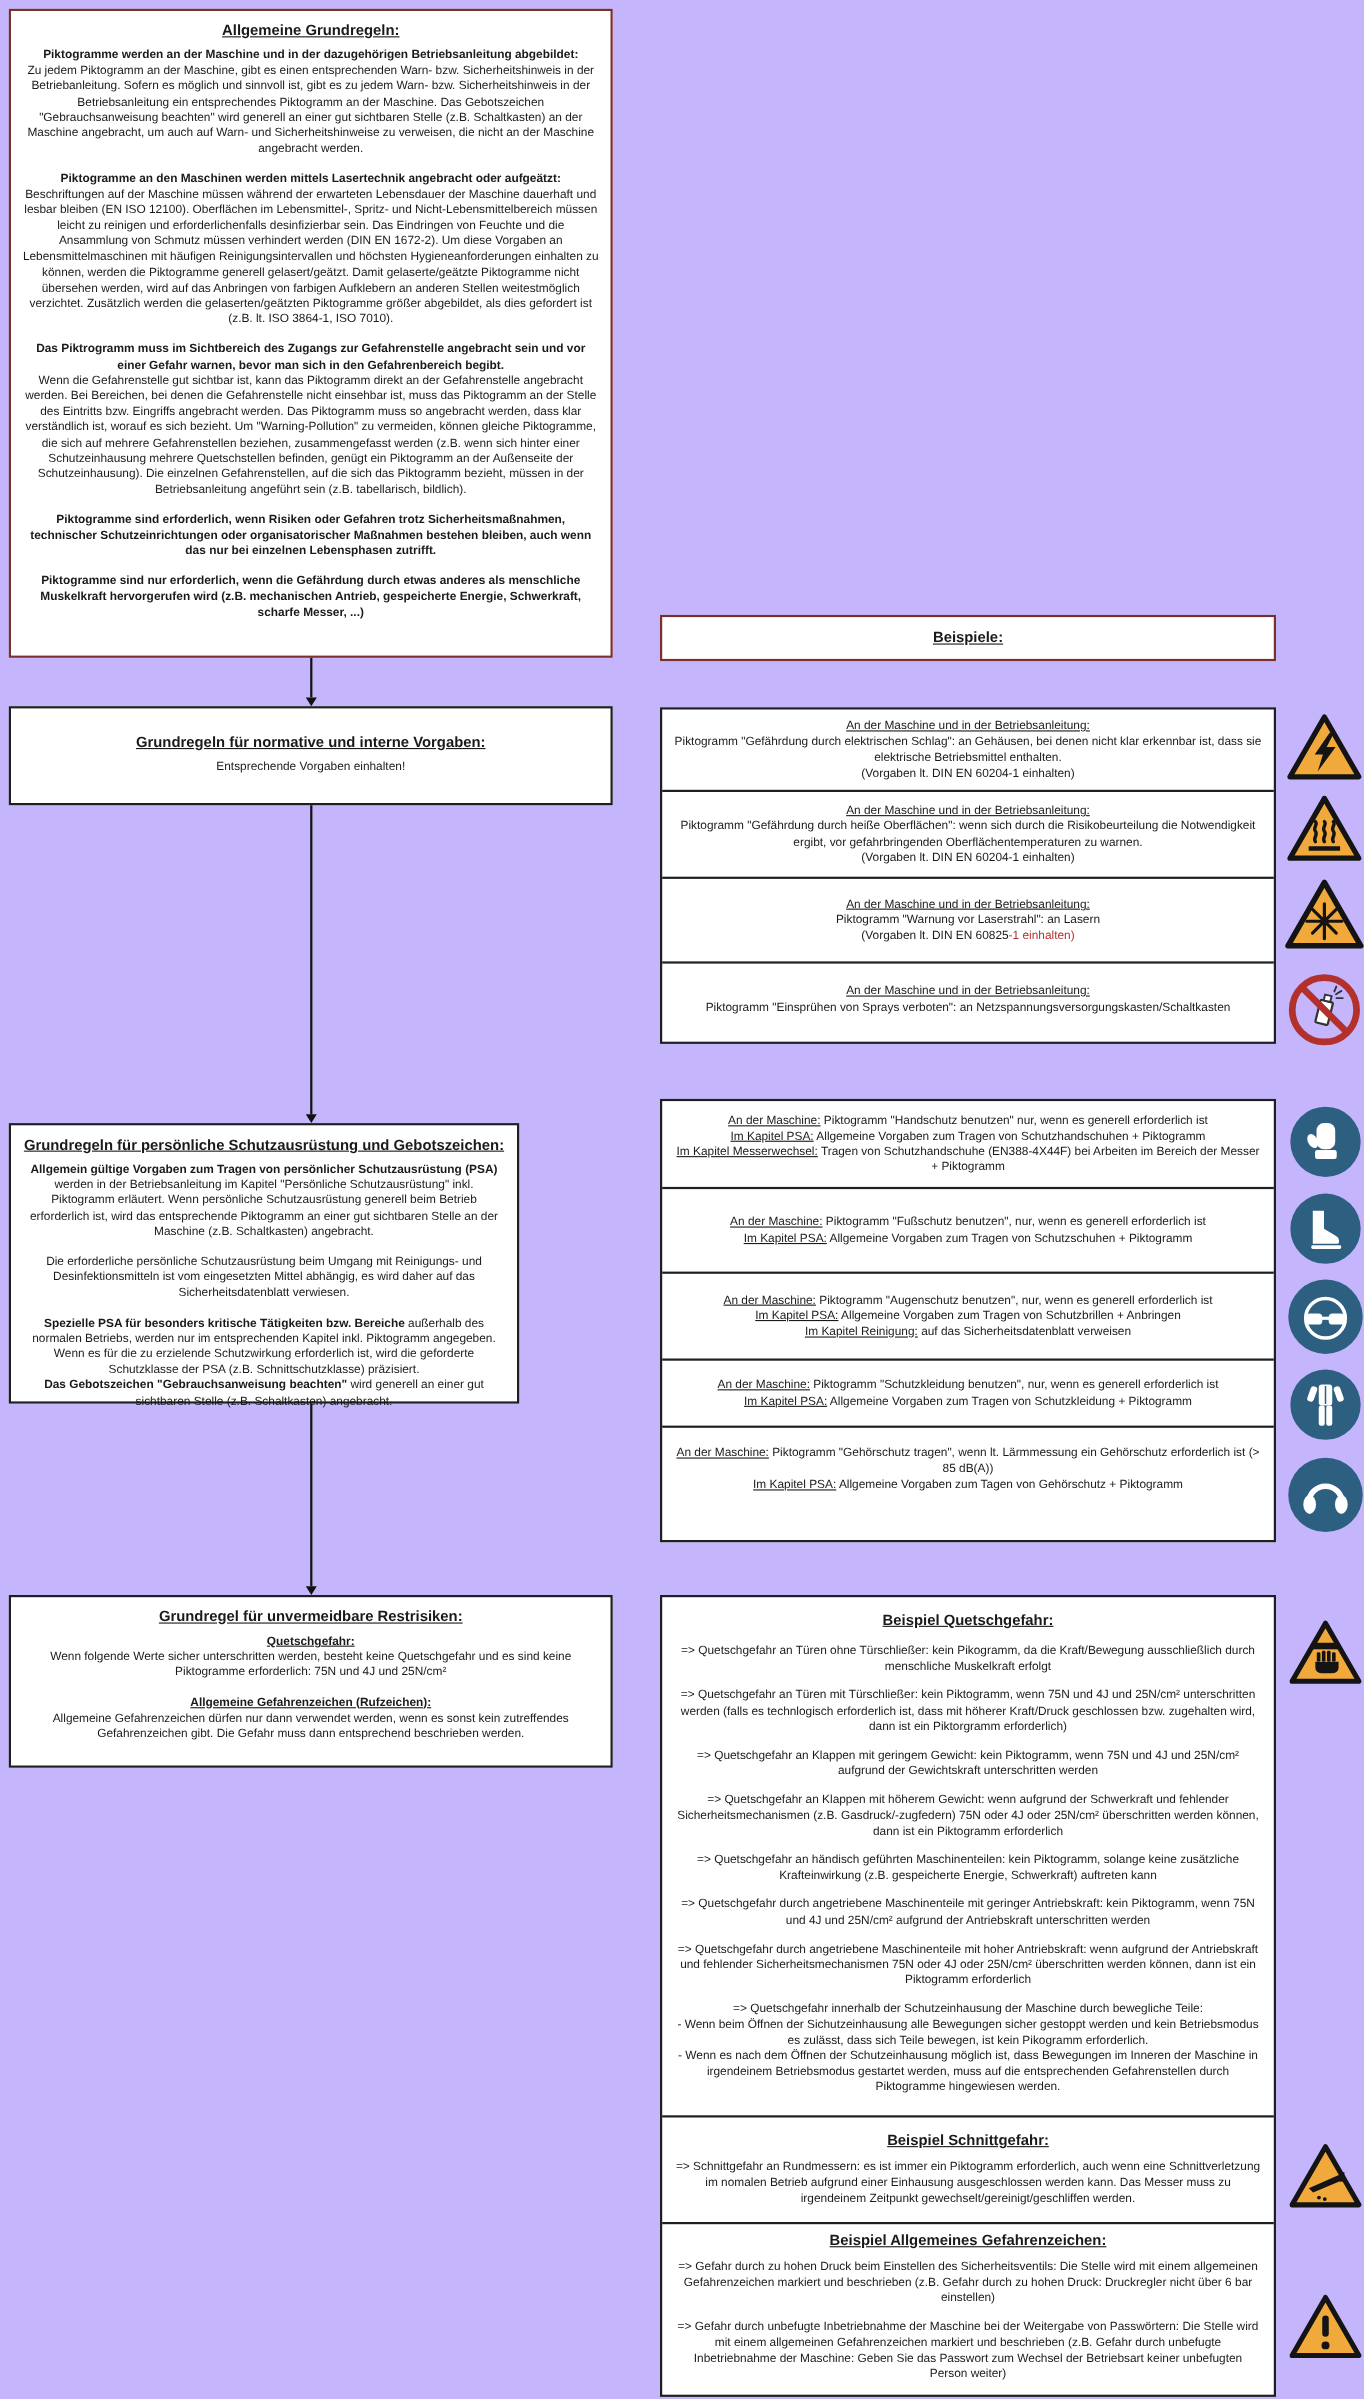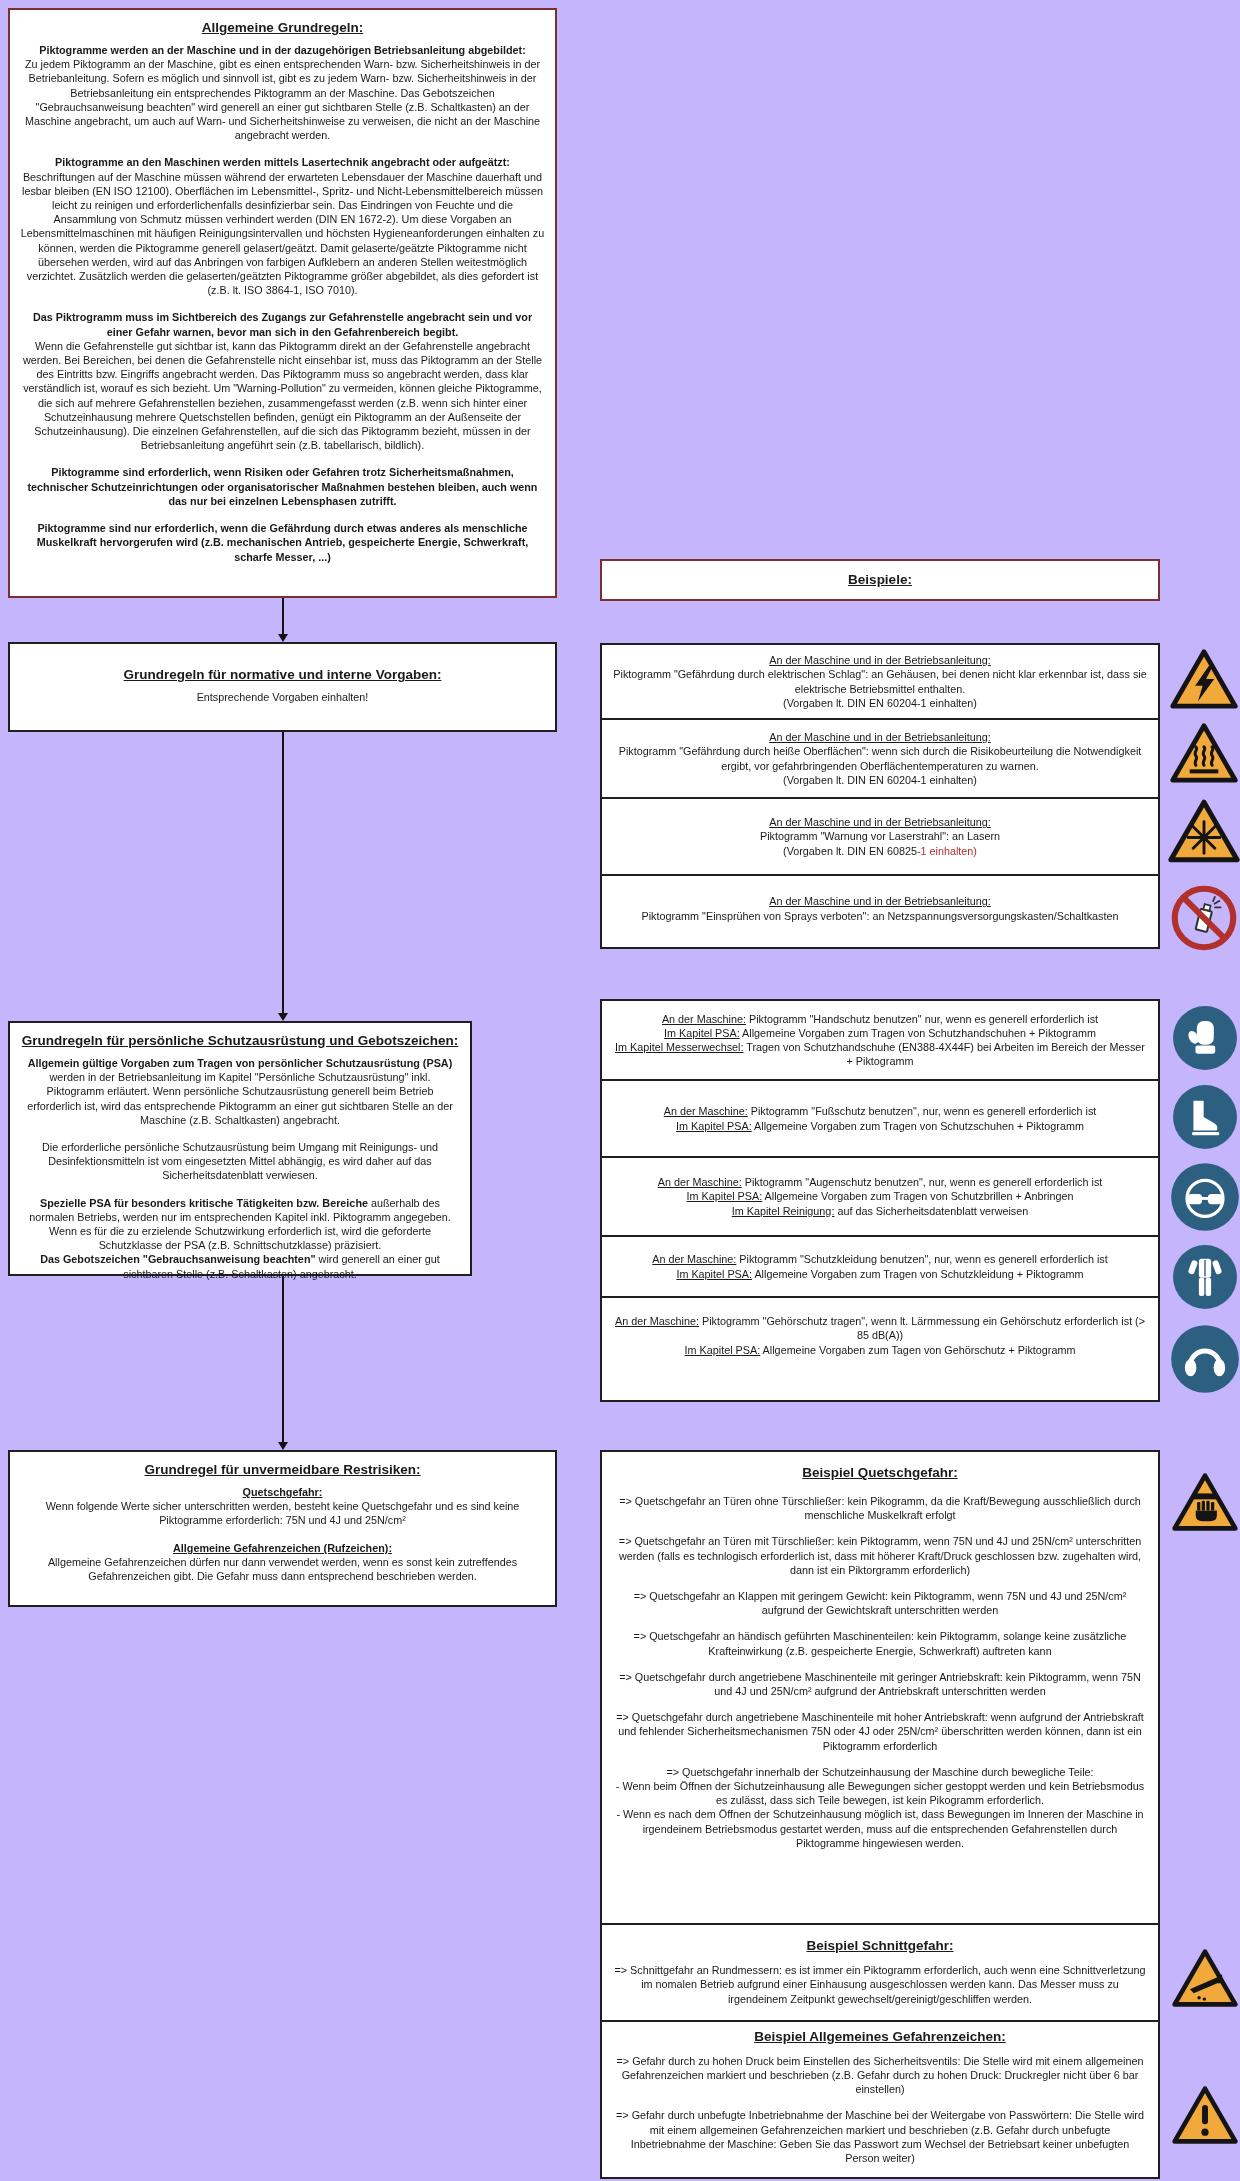--- a/index.html
+++ b/index.html
@@ -215,20 +215,21 @@
     <div class="b u" style="margin-top:13px;">Allgemeine Gefahrenzeichen (Rufzeichen):</div>
     <div>Allgemeine Gefahrenzeichen dürfen nur dann verwendet werden, wenn es sonst kein zutreffendes Gefahrenzeichen gibt. Die Gefahr muss dann entsprechend beschrieben werden.</div>
   </div>
 
   <div class="col txt" style="left:600px;top:1450px;width:560px;height:729px;">
     <div class="cell" style="height:471px;justify-content:flex-start;padding-top:8px;">
       <div class="title">Beispiel Quetschgefahr:</div>
       <div class="item">=&gt; Quetschgefahr an Türen ohne Türschließer: kein Pikogramm, da die Kraft/Bewegung ausschließlich durch menschliche Muskelkraft erfolgt</div>
       <div class="item">=&gt; Quetschgefahr an Türen mit Türschließer: kein Piktogramm, wenn 75N und 4J und 25N/cm² unterschritten werden (falls es technlogisch erforderlich ist, dass mit höherer Kraft/Druck geschlossen bzw. zugehalten wird, dann ist ein Piktorgramm erforderlich)</div>
       <div class="item">=&gt; Quetschgefahr an Klappen mit geringem Gewicht: kein Piktogramm, wenn 75N und 4J und 25N/cm² aufgrund der Gewichtskraft unterschritten werden</div>
+      <div class="item">=&gt; Quetschgefahr an Klappen mit höherem Gewicht: wenn aufgrund der Schwerkraft und fehlender Sicherheitsmechanismen (z.B. Gasdruck/-zugfedern) 75N oder 4J oder 25N/cm² überschritten werden können, dann ist ein Piktogramm erforderlich</div>
       <div class="item">=&gt; Quetschgefahr an händisch geführten Maschinenteilen: kein Piktogramm, solange keine zusätzliche Krafteinwirkung (z.B. gespeicherte Energie, Schwerkraft) auftreten kann</div>
       <div class="item">=&gt; Quetschgefahr durch angetriebene Maschinenteile mit geringer Antriebskraft: kein Piktogramm, wenn 75N und 4J und 25N/cm² aufgrund der Antriebskraft unterschritten werden</div>
       <div class="item">=&gt; Quetschgefahr durch angetriebene Maschinenteile mit hoher Antriebskraft: wenn aufgrund der Antriebskraft und fehlender Sicherheitsmechanismen 75N oder 4J oder 25N/cm² überschritten werden können, dann ist ein Piktogramm erforderlich</div>
       <div class="item">=&gt; Quetschgefahr innerhalb der Schutzeinhausung der Maschine durch bewegliche Teile:
 - Wenn beim Öffnen der Sichutzeinhausung alle Bewegungen sicher gestoppt werden und kein Betriebsmodus es zulässt, dass sich Teile bewegen, ist kein Pikogramm erforderlich.
 - Wenn es nach dem Öffnen der Schutzeinhausung möglich ist, dass Bewegungen im Inneren der Maschine in irgendeinem Betriebsmodus gestartet werden, muss auf die entsprechenden Gefahrenstellen durch Piktogramme hingewiesen werden.</div>
     </div>
     <div class="cell" style="height:97px;">
       <div class="title" style="margin-bottom:2px;">Beispiel Schnittgefahr:</div>
       <div class="item">=&gt; Schnittgefahr an Rundmessern: es ist immer ein Piktogramm erforderlich, auch wenn eine Schnittverletzung im nomalen Betrieb aufgrund einer Einhausung ausgeschlossen werden kann. Das Messer muss zu irgendeinem Zeitpunkt gewechselt/gereinigt/geschliffen werden.</div>

